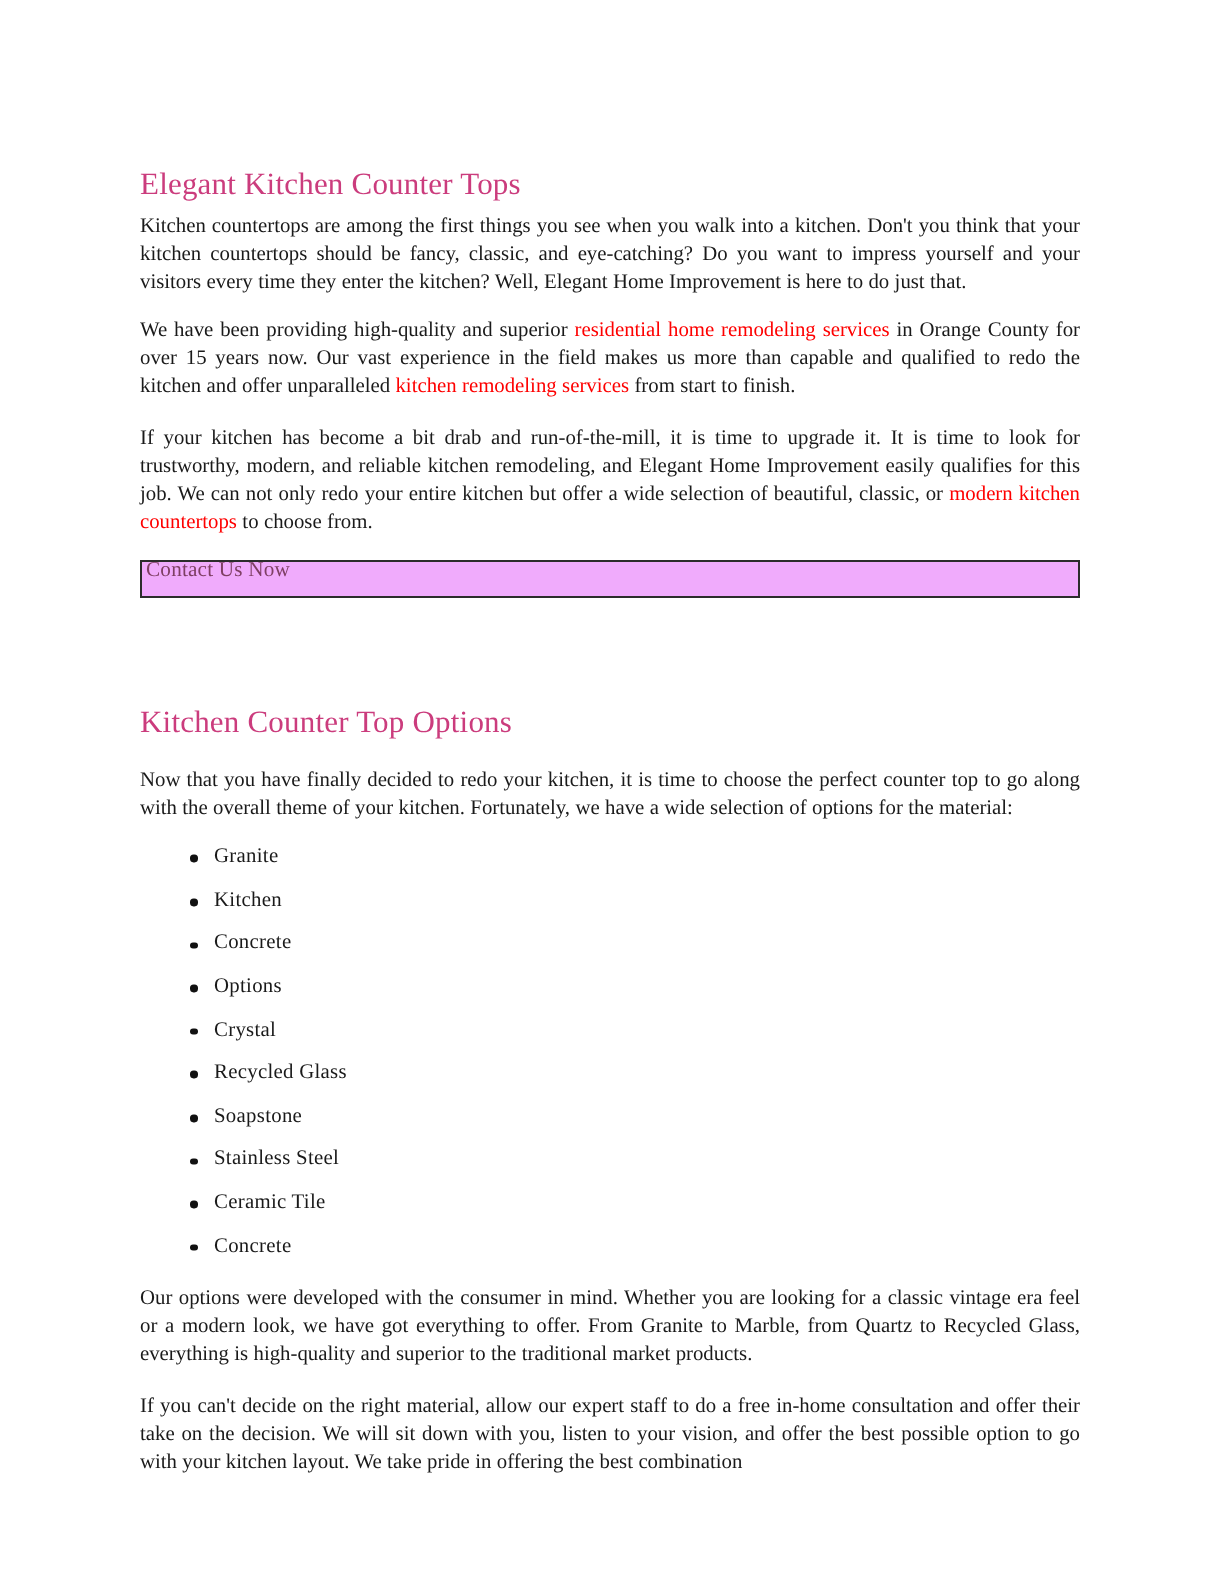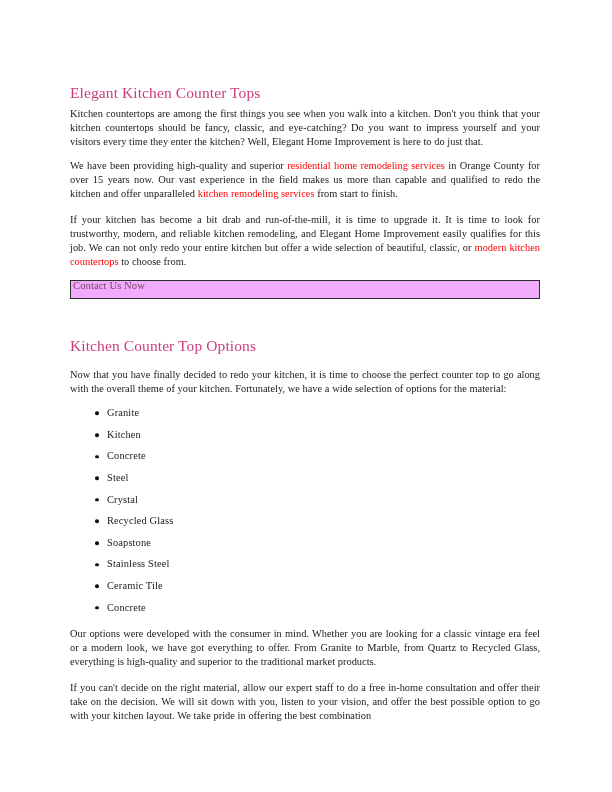--- a/index.html
+++ b/index.html
@@ -32,21 +32,21 @@
     font-family: "Liberation Serif", "DejaVu Serif", serif;
     font-size: 15.5px;
     font-weight: normal;
     color: #cb3c7d;
     margin: 0 0 5px 0;
     padding: 0;
     line-height: 1.18;
     letter-spacing: 0.1px;
   }
   h1.section-heading.second {
-    margin-top: 0;
+    margin-top: 16px;
   }
   p.body-text {
     font-size: 10.4px;
     line-height: 14.1px;
     text-align: justify;
     margin: 0 0 9px 0;
     padding: 0;
     color: #1a1a1a;
     word-spacing: 0.1px;
   }
@@ -149,21 +149,21 @@
       <li>
         <span class="bullet"></span>
         <span class="list-label">Kitchen</span>
       </li>
       <li>
         <span class="bullet"></span>
         <span class="list-label">Concrete</span>
       </li>
       <li>
         <span class="bullet"></span>
-        <span class="list-label">Steel</span>
+        <span class="list-label">Options</span>
       </li>
       <li>
         <span class="bullet"></span>
         <span class="list-label">Crystal</span>
       </li>
       <li>
         <span class="bullet"></span>
         <span class="list-label">Recycled Glass</span>
       </li>
       <li>

